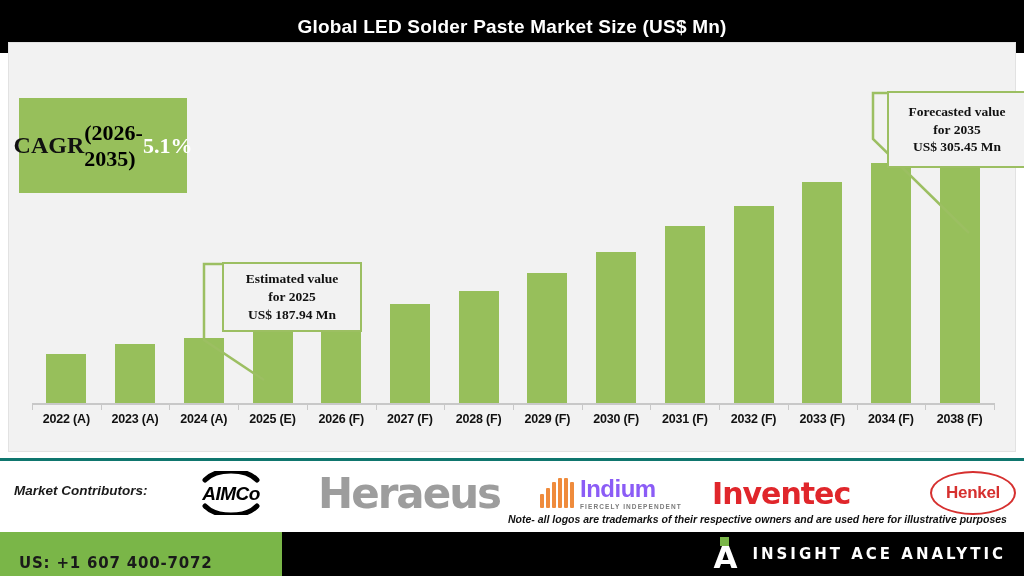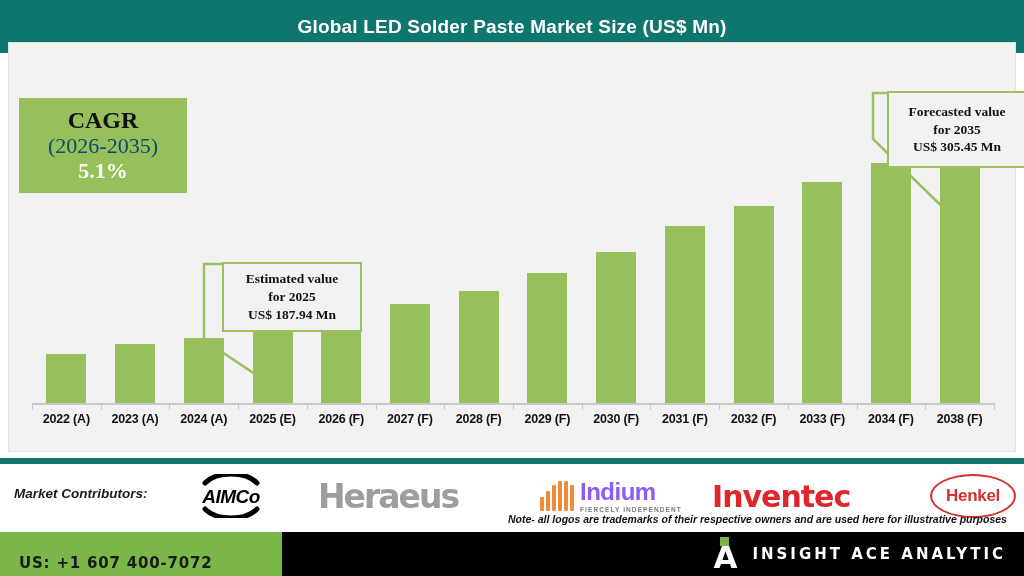--- a/index.html
+++ b/index.html
@@ -6,21 +6,21 @@
   body {
     width: 1024px; height: 576px;
     background: #ffffff;
     font-family: "Liberation Sans", sans-serif;
     overflow: hidden;
     position: relative;
   }
   
   .title-bar {
     position: absolute; left: 0; top: 0; width: 1024px; height: 53px;
-    background: #0f766e; color: #ffffff;
+    background: #000000; color: #ffffff;
     display: flex; align-items: center; justify-content: center;
   }
   .title-bar .title-text {
     font-size: 19px; font-weight: bold; letter-spacing: .2px;
   }
   
   .chart-panel {
     position: absolute; left: 8px; top: 42px; width: 1008px; height: 410px;
     background: #f2f2f2;
     border: 1px solid #e2e2e2;
@@ -40,58 +40,58 @@
     position: absolute; bottom: 50px; background: #97bf5b; width: 40px;
   }
   .xlabel {
     position: absolute; top: 369px; width: 68px; text-align: center;
     font-size: 12.5px; font-weight: bold; color: #111; letter-spacing: -.2px;
   }
   
   .cagr-box {
     position: absolute; left: 10px; top: 55px; width: 168px; height: 95px;
     background: #97bf5b;
-    display: flex; flex-direction: column; align-items: center; justify-content: center;
+    display: flex; flex-direction: row; align-items: center; justify-content: center;
     font-family: "Liberation Serif", serif;
   }
   .cagr-box .l1 { font-size: 24px; font-weight: bold; color: #111; line-height: 1.05; }
-  .cagr-box .l2 { font-size: 22px; font-weight: normal; color: #0c4a6e; line-height: 1.15; }
+  .cagr-box .l2 { font-size: 22px; font-weight: bold; color: #000000; line-height: 1.15; }
   .cagr-box .l3 { font-size: 22px; font-weight: bold; color: #ffffff; line-height: 1.15; }
   
   .callout {
     position: absolute; background: #f2f2f2;
     border: 2.5px solid #9cbf62;
     font-family: "Liberation Serif", serif;
     text-align: center; color: #111;
     display: flex; flex-direction: column; align-items: center; justify-content: center;
   }
   .callout div { font-size: 13.5px; font-weight: bold; line-height: 1.32; }
   .callout-est { left: 213px; top: 219px; width: 140px; height: 70px; }
   .callout-fc  { left: 878px; top: 48px; width: 140px; height: 77px; }
   .leader { position: absolute; overflow: visible; pointer-events: none; }
   
   .contrib-strip {
     position: absolute; left: 0; top: 458px; width: 1024px; height: 67px;
     background: #ffffff;
-    border-top: 6px solid #0f766e;
+    border-top: 3px solid #0f766e;
   }
   .contrib-label {
     position: absolute; left: 14px; top: 22px;
     font-size: 13.5px; font-weight: bold; font-style: italic; color: #1a1a1a;
   }
   .logo { position: absolute; top: 8px; height: 48px; display: flex; align-items: center; }
   .logo-aimco { left: 185px; }
   .aimco-wrap { position: relative; width: 92px; height: 44px; }
   .aimco-text {
     position: absolute; left: 0; top: 12px; width: 92px; text-align: center;
     font-size: 19px; font-weight: bold; font-style: italic; color: #000; letter-spacing: -.5px;
   }
   .logo-heraeus { left: 318px; }
   .heraeus-text {
-    font-size: 33px; font-weight: bold; color: #9d9d9d; letter-spacing: -2px;
+    font-size: 42px; font-weight: bold; color: #9d9d9d; letter-spacing: -2px;
     font-family: "DejaVu Sans", sans-serif;
   }
   .logo-indium { left: 540px; }
   .indium-wrap { display: flex; align-items: center; gap: 6px; }
   .indium-bars { display: flex; align-items: flex-end; gap: 2px; height: 30px; }
   .indium-bars i { display: block; width: 4px; background: #ef8b3c; border-radius: 1px; }
   .indium-txt { display: flex; flex-direction: column; }
   .indium-name { font-size: 24px; font-weight: bold; color: #8b5cf6; letter-spacing: -.5px; line-height: 1; }
   .indium-tag { font-size: 6.5px; font-weight: bold; color: #7a7a7a; letter-spacing: 1.1px; margin-top: 2px; }
   .logo-inventec { left: 712px; }

